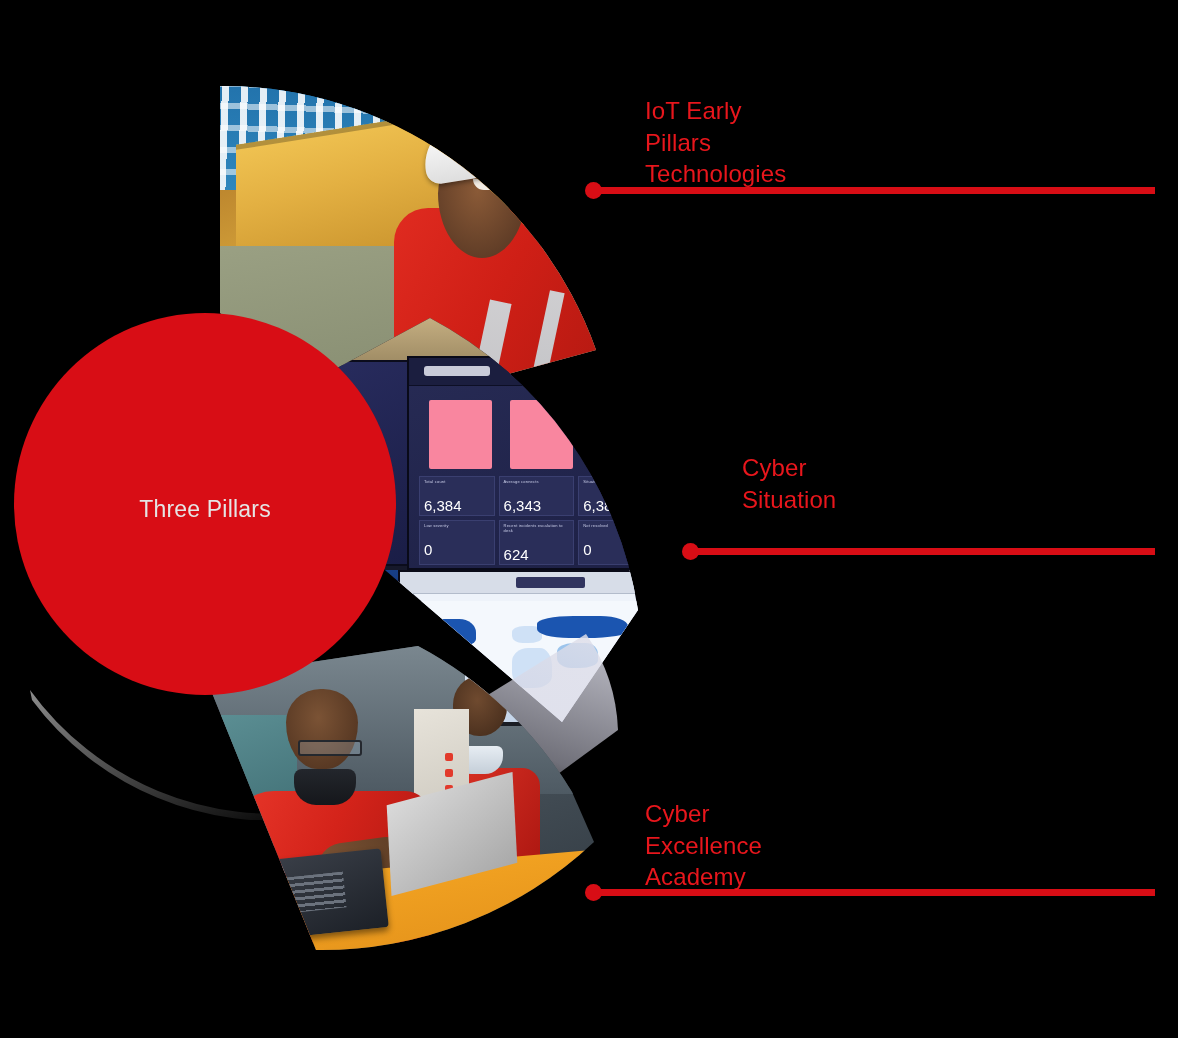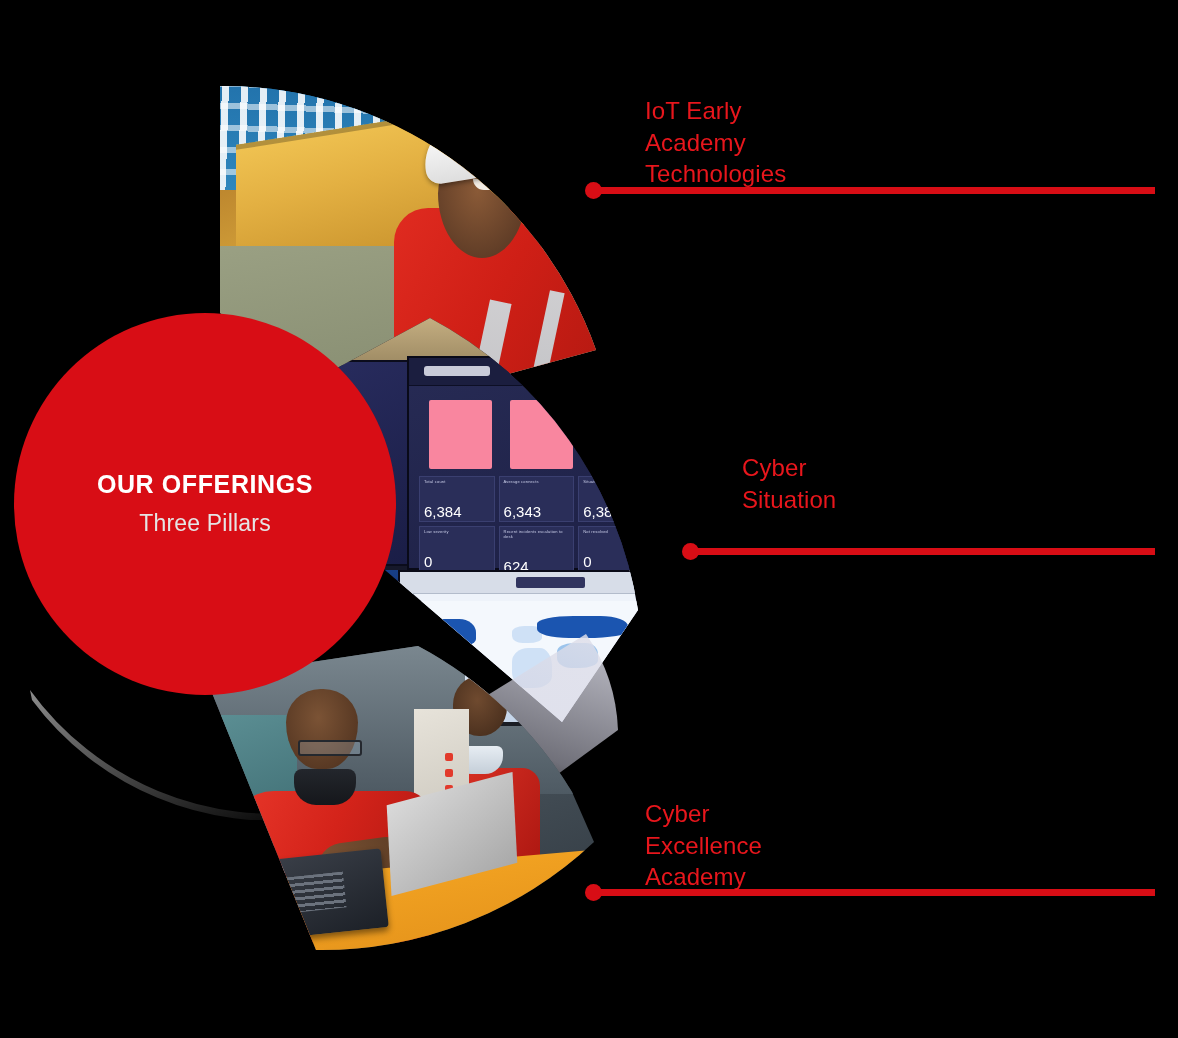--- a/index.html
+++ b/index.html
@@ -178,21 +178,21 @@
   }
   .soc-kpi {
     background: #2a2e59; border: 1px solid #3a3f70;
     padding: 2px 4px; position: relative;
   }
   .soc-kpi-label {
     font-size: 4px; color: #c9cde8; display: block; letter-spacing: .2px;
   }
   .soc-kpi-value {
     font-size: 15px; color: #ffffff; font-weight: 400; line-height: 1;
-    display: block; margin-top: 20px;
+    display: block; margin-top: 14px;
   }
   .soc-bottom-row {
     position: absolute; left: 0; top: 62%; width: 100%; height: 38%;
     background: #0f1020;
   }
   .soc-blue-screen {
     position: absolute; left: 0; top: 0; width: 40%; height: 100%;
     background: linear-gradient(150deg, #1d4ea0, #0d2560);
   }
   .soc-blue-screen::after {
@@ -555,28 +555,27 @@
         <div class="off-desk"></div>
         <div class="off-laptop"></div>
         <div class="off-phone"></div>
         <div class="off-keyboard"></div>
       </div>
     </div>
 
   </div>
 
   <div id="center-circle">
-    <div id="center-title">OUR OFFERINGS</div>
     <div id="center-subtitle">Three Pillars</div>
   </div>
 
   <div class="connector">
     <div class="conn-dot" id="conn1-dot"></div>
     <div class="conn-line" id="conn1-line"></div>
-    <div class="conn-label" id="conn1-label">IoT Early Academy
+    <div class="conn-label" id="conn1-label">IoT Early Pillars
 Technologies</div>
   </div>
 
   <div class="connector">
     <div class="conn-dot" id="conn2-dot"></div>
     <div class="conn-line" id="conn2-line"></div>
     <div class="conn-label" id="conn2-label">Cyber
 Situation</div>
   </div>
 

